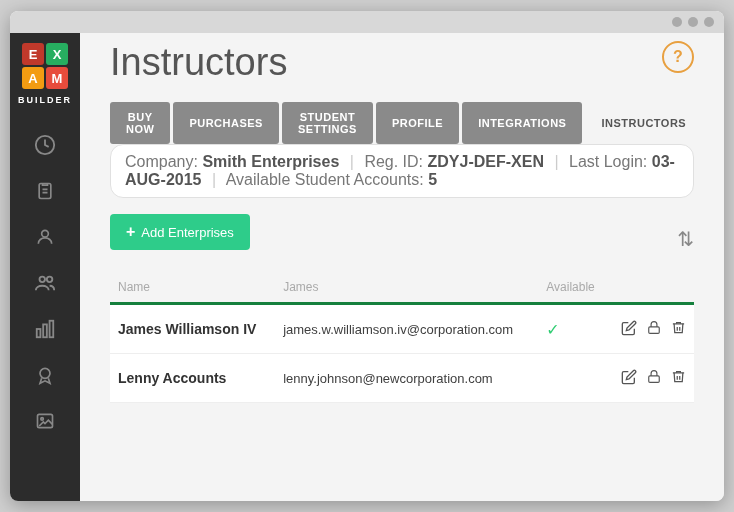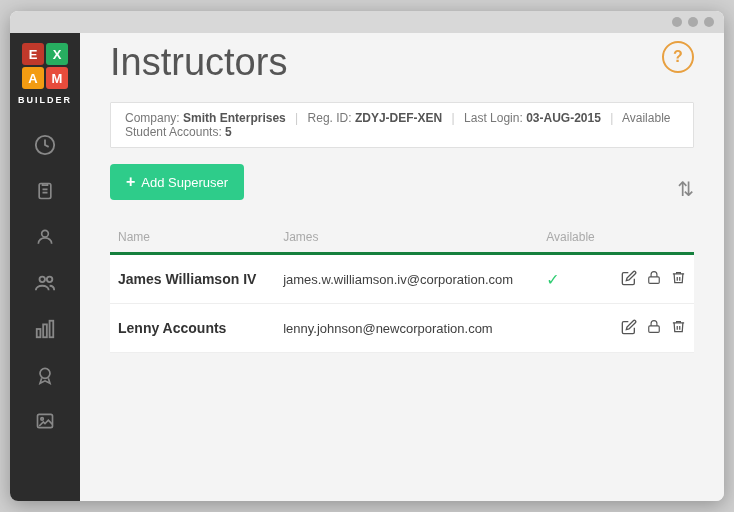--- a/index.html
+++ b/index.html
@@ -155,25 +155,25 @@
     }
     .tab-btn.active {
       background: #f4f4f4;
       color: #555;
       font-weight: bold;
     }
     
     .info-bar {
       background: #fff;
       border: 1px solid #e0e0e0;
-      border-radius: 1px;
+      border-radius: 13px;
       padding: 8px 14px;
-      font-size: 12px;
+      font-size: 16px;
       color: #777;
-      margin-top: 8px;
+      margin-top: 0;
       margin-bottom: 16px;
     }
     .info-bar strong { color: #555; font-weight: 600; }
     .info-bar .sep { margin: 0 6px; color: #ccc; }
     
     .add-instructor-btn {
       background: #2ecc8a;
       color: #fff;
       border: none;
       border-radius: 4px;
@@ -312,39 +312,47 @@
         </div>
       </div>
     </div>
 
     <div class="content">
       <div class="page-header">
         <h1 class="page-title">Instructors</h1>
         <button class="help-btn">?</button>
       </div>
 
+      <div class="tab-nav">
+        <button class="tab-btn">BUY NOW</button>
+        <button class="tab-btn">PURCHASES</button>
+        <button class="tab-btn">STUDENT SETTINGS</button>
+        <button class="tab-btn">PROFILE</button>
+        <button class="tab-btn">INTEGRATIONS</button>
+        <button class="tab-btn active">INSTRUCTORS</button>
+      </div>
 
       <div class="info-bar">
         <span>Company:</span>
         <strong>Smith Enterprises</strong>
         <span class="sep">|</span>
         <span>Reg. ID:</span>
         <strong>ZDYJ-DEF-XEN</strong>
         <span class="sep">|</span>
         <span>Last Login:</span>
         <strong>03-AUG-2015</strong>
         <span class="sep">|</span>
         <span>Available Student Accounts:</span>
         <strong>5</strong>
       </div>
 
       <div style="display:flex; justify-content:space-between; align-items:center; margin-bottom:10px;">
         <button class="add-instructor-btn">
           <span style="font-size:16px; font-weight:bold;">+</span>
-          <span>Add Superuser</span>
+          <span>Add Enterprises</span>
         </button>
         <span class="sort-icon" style="font-size:20px; color:#888;">⇅</span>
       </div>
 
       <table class="instructor-table">
         <thead>
           <tr>
             <th>Name</th>
             <th>James</th>
             <th>Available</th>

